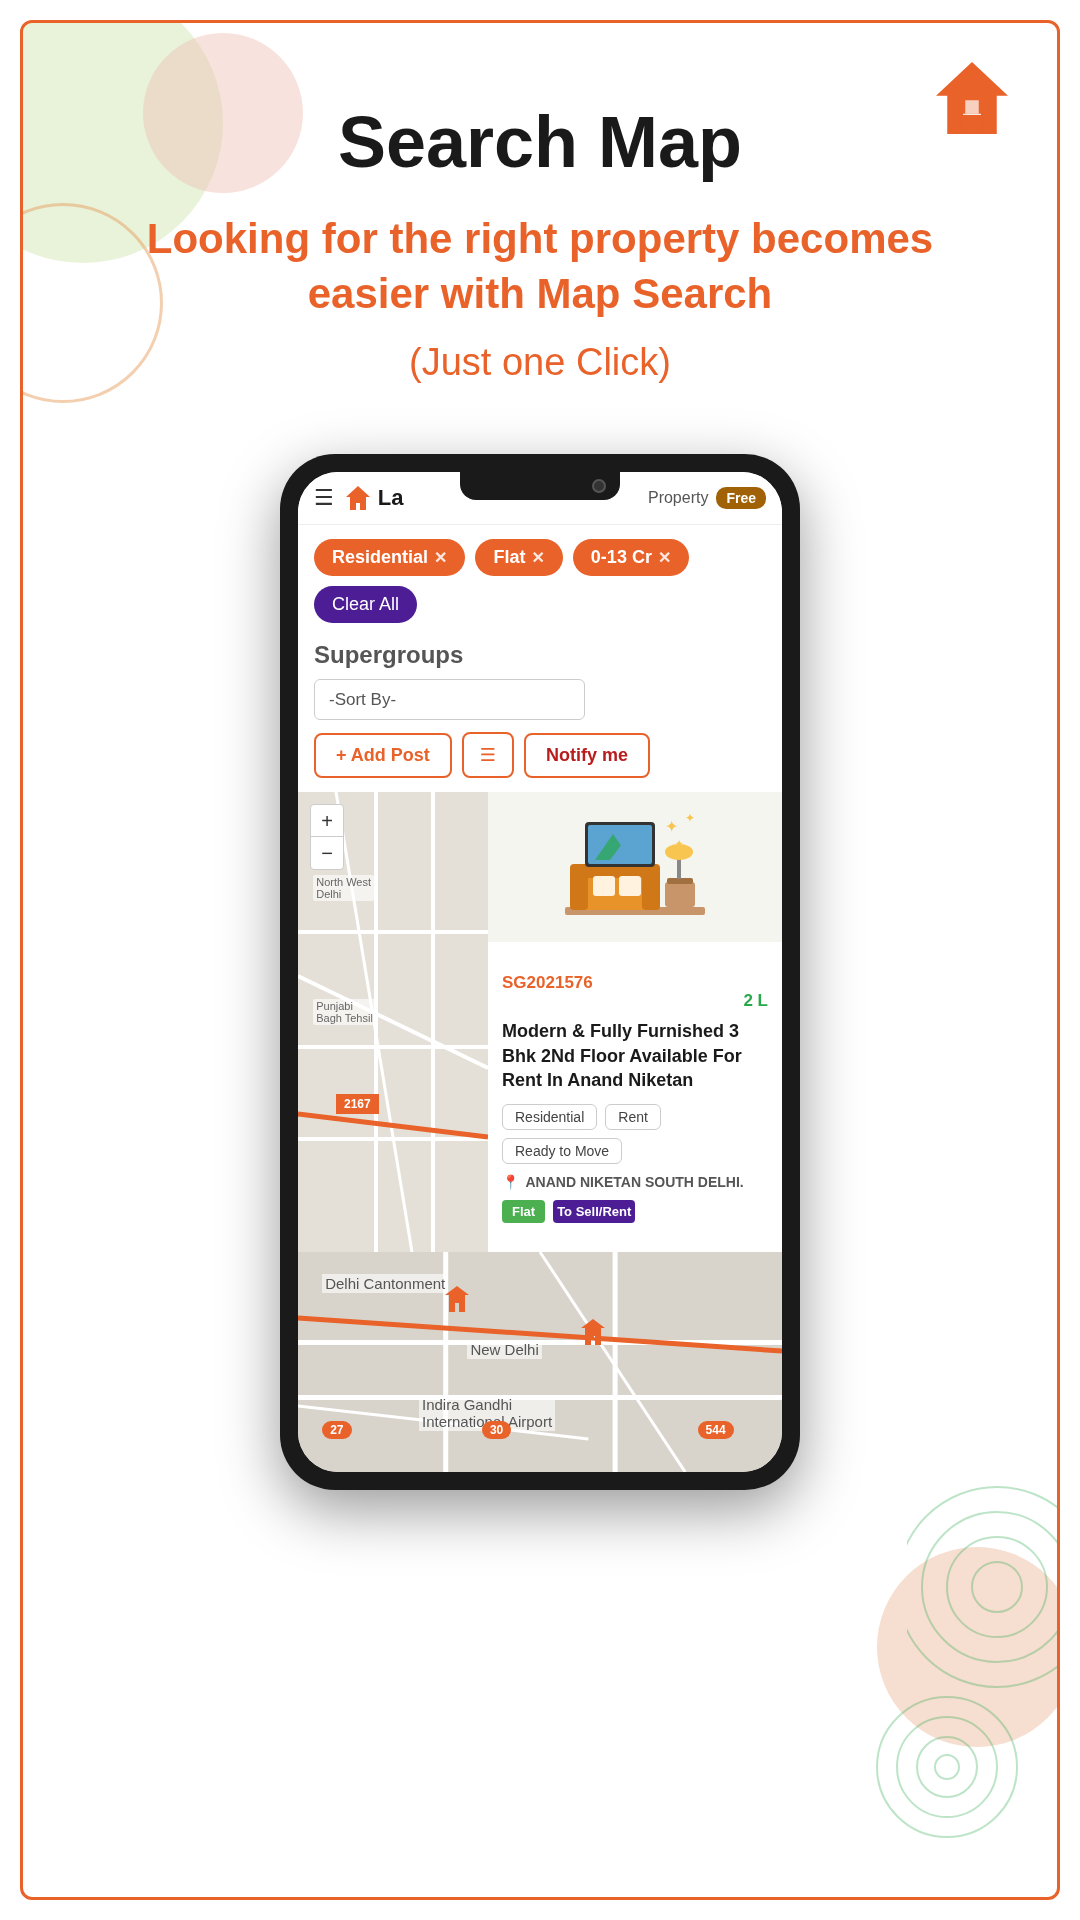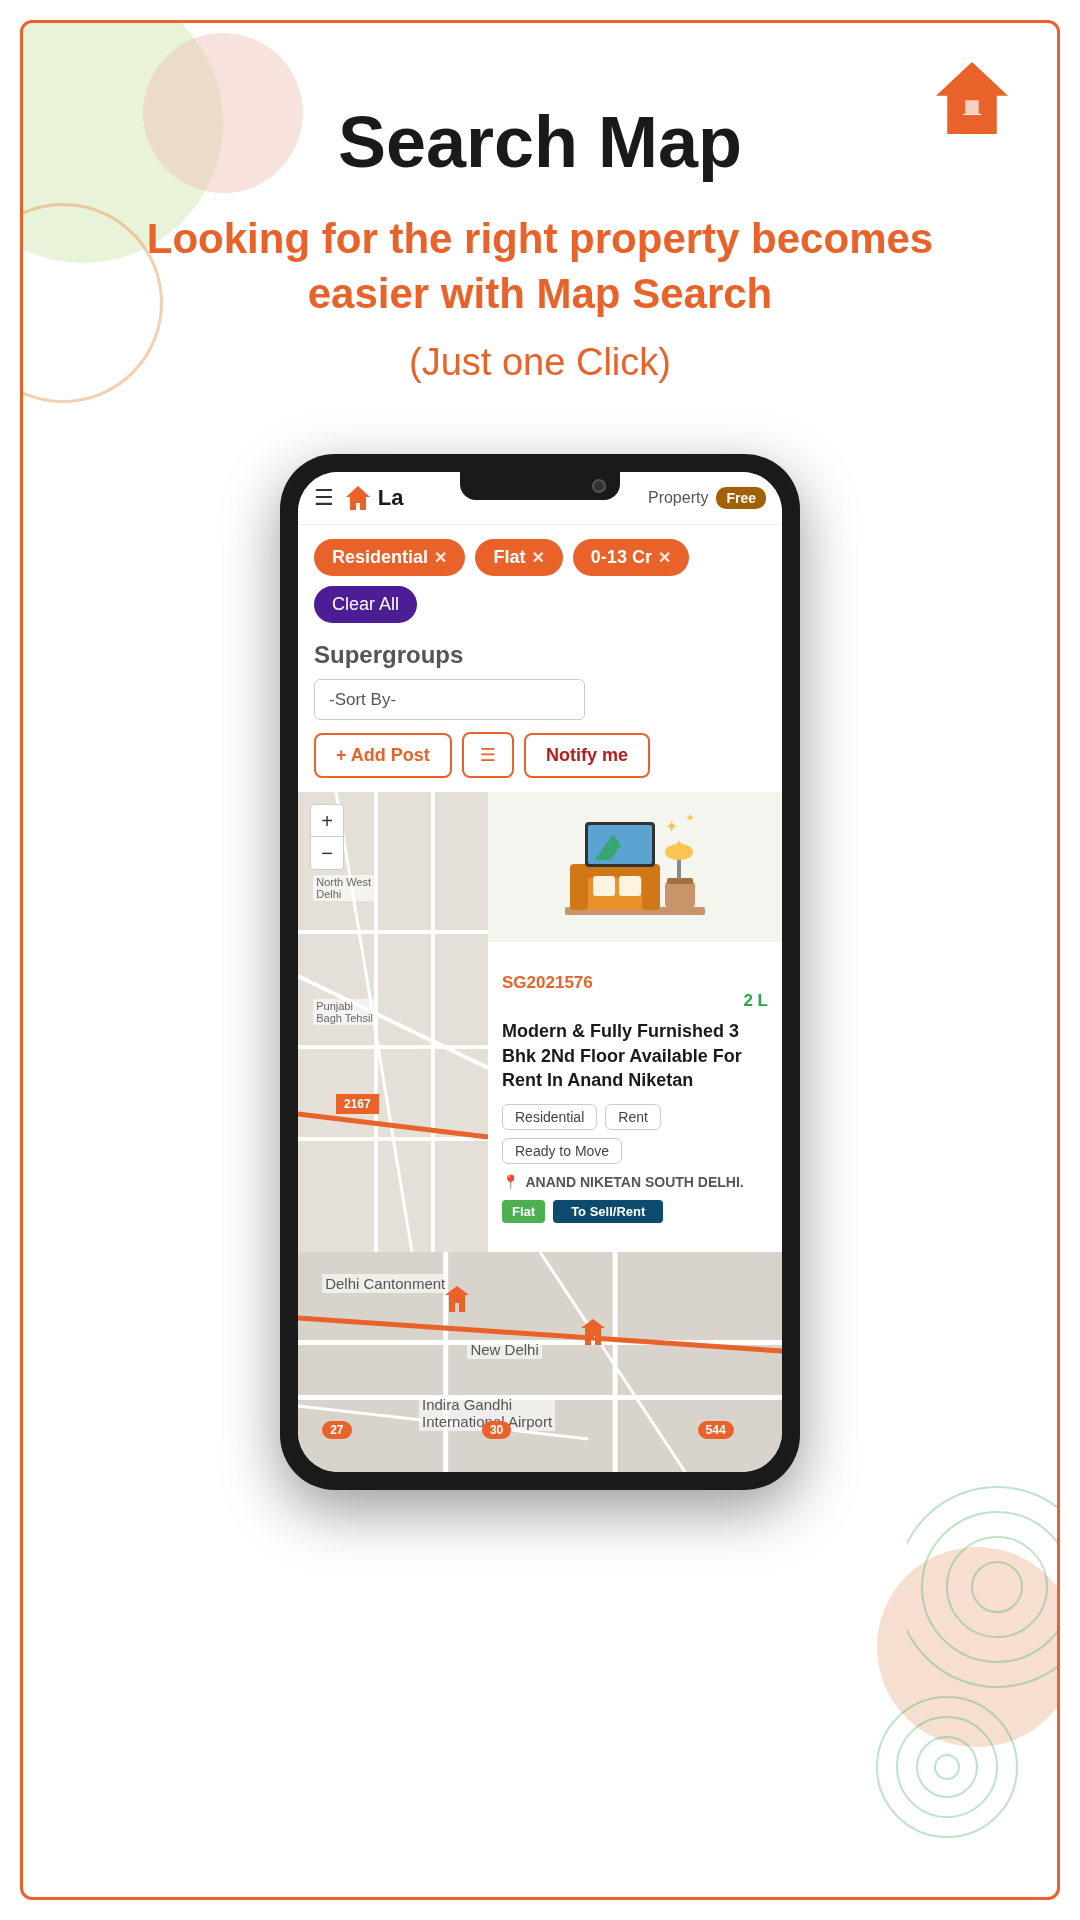--- a/index.html
+++ b/index.html
@@ -461,24 +461,24 @@
     }
     .tag-flat {
       background: #4caf50;
       color: #fff;
       border-radius: 4px;
       padding: 4px 10px;
       font-size: 13px;
       font-weight: 700;
     }
     .tag-sell-rent {
-      background: #0c4a6e;
+      background: #4c1d95;
       color: #fff;
       border-radius: 4px;
-      padding: 4px 18px;
+      padding: 4px 4px;
       font-size: 13px;
       font-weight: 700;
     }
 
     
     .bottom-map {
       width: 100%;
       height: 220px;
       background: #d8d4cc;
       position: relative;

